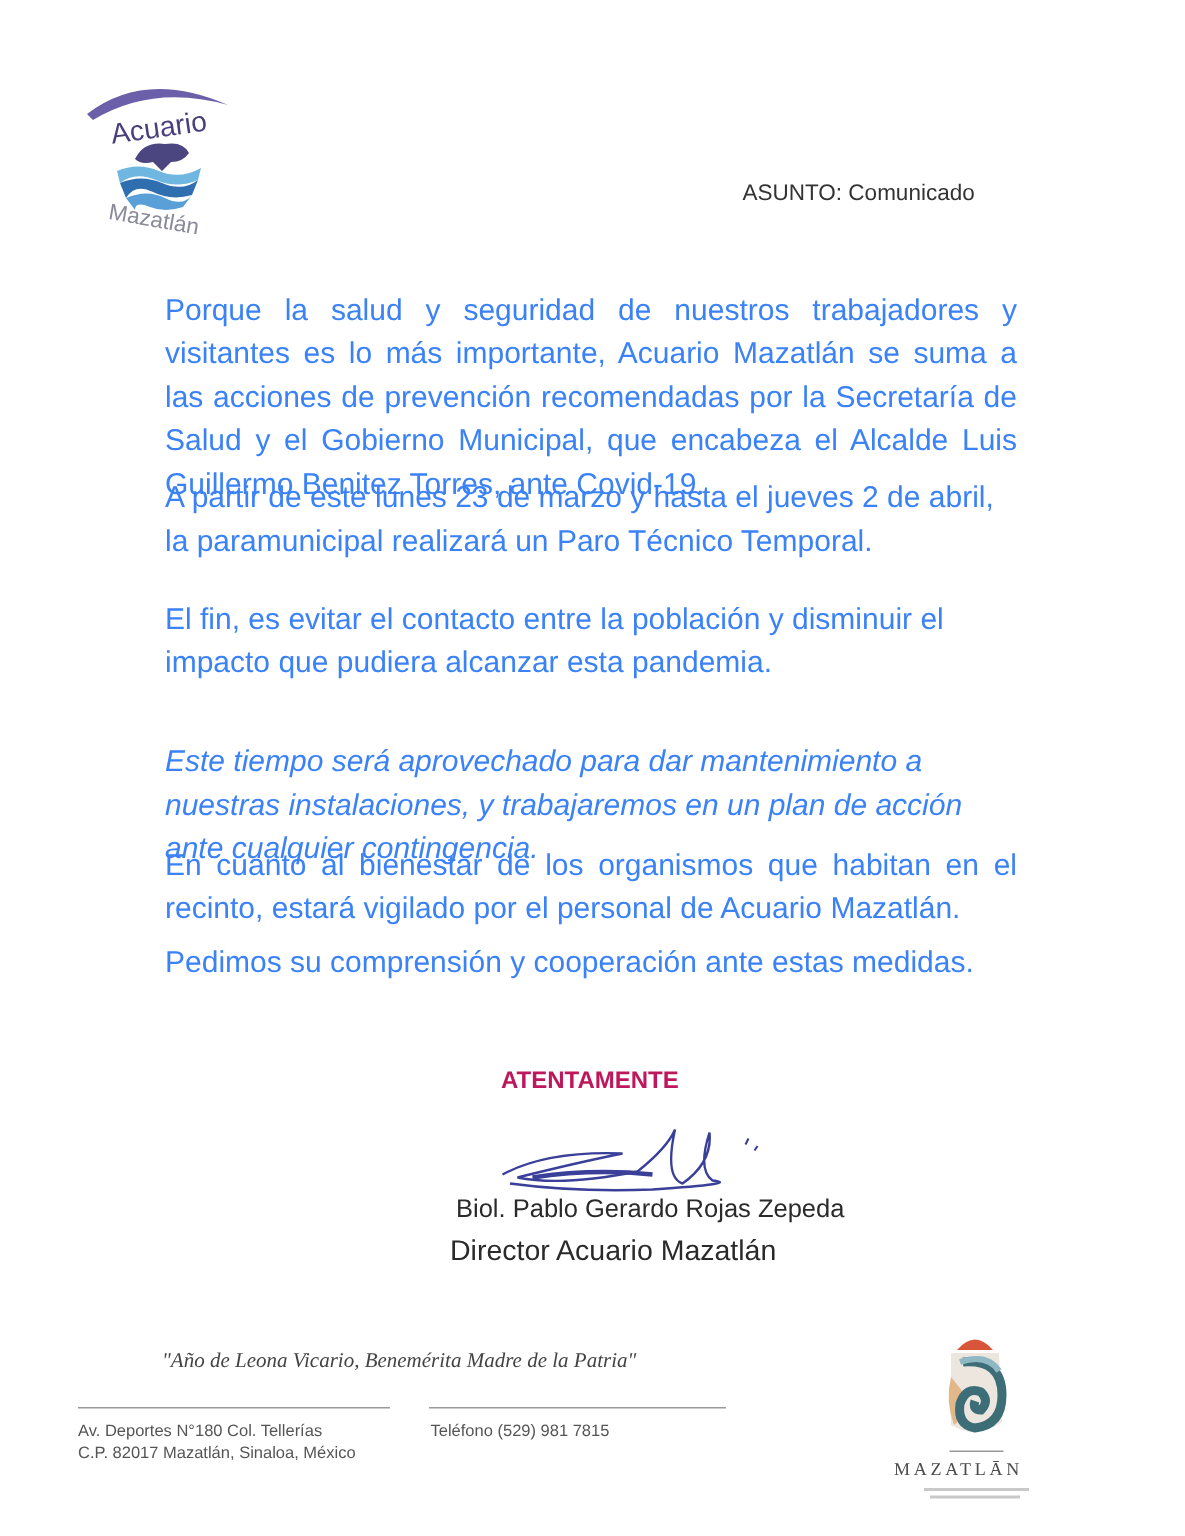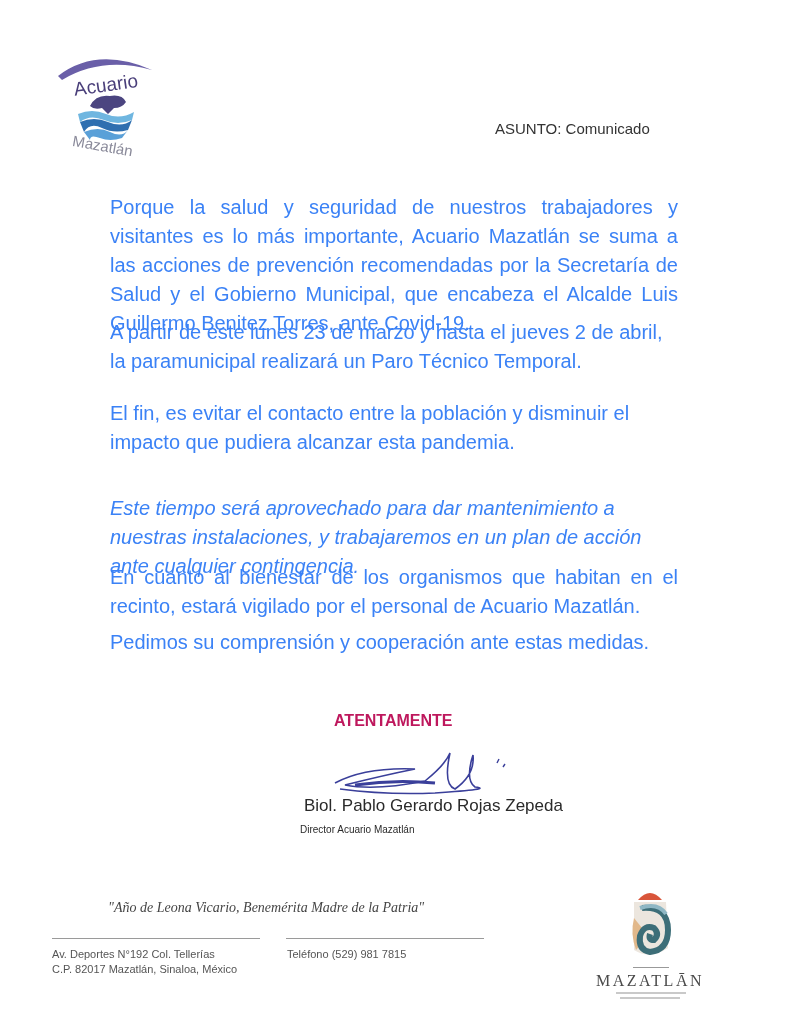--- a/index.html
+++ b/index.html
@@ -15,34 +15,34 @@
   .p1 { top: 193px; }
   .p2 { top: 318px; }
   .p3 { top: 387px; margin-top: 12px; }
   .p4 { top: 494px; font-style: italic; }
   .p5 { top: 563px; }
   .p6 { top: 628px; }
 
   .closing { position: absolute; left: 0; width: 790px; text-align: center; }
   .closing-word { top: 712px; left: 334px; width: auto; font-weight: bold; font-size: 16px; text-align: left; color: #be185d; }
   .signer-name { top: 796px; left: 256px; width: auto; font-size: 17px; text-align: left; color: #2a2a2a; margin-left: 48px; }
-  .signer-title { top: 824px; left: 300px; width: auto; font-size: 10px; text-align: left; color: #2a2a2a; }
+  .signer-title { top: 824px; left: 300px; width: auto; font-size: 19px; text-align: left; color: #2a2a2a; }
   .signature { position: absolute; left: 325px; top: 745px; width: 200px; height: 60px; }
 
   .motto { position: absolute; left: 108px; top: 900px; font-family: "Liberation Serif", serif; font-style: italic; font-size: 14px; color: #444; }
   .rule { position: absolute; height: 1px; background: #9a9a9a; }
   .rule-left { left: 52px; top: 938px; width: 208px; }
   .rule-right { left: 286px; top: 938px; width: 198px; }
   .footer-text { position: absolute; font-size: 11px; line-height: 15px; color: #555; }
   .address { left: 52px; top: 947px; }
   .phone { left: 287px; top: 947px; }
 
   .logo-city { position: absolute; left: 618px; top: 888px; width: 64px; height: 72px; }
   .city-divider { position: absolute; left: 633px; top: 967px; width: 36px; height: 1px; background: #999; }
-  .city-name { position: absolute; left: 596px; top: 972px; font-family: "Liberation Serif", serif; font-size: 16px; letter-spacing: 2.5px; color: #4a4a4a; }
+  .city-name { position: absolute; left: 596px; top: 972px; font-family: "Liberation Serif", serif; font-size: 12px; letter-spacing: 2.5px; color: #4a4a4a; }
   .city-tagline { position: absolute; left: 616px; top: 992px; width: 70px; }
   .city-tagline span { display: block; height: 2px; margin-bottom: 3px; background: #c9c9c9; }
 </style>
 </head>
 <body>
 
 <svg class="logo-aquarium" viewBox="0 0 110 108">
   <path d="M6 28 Q45 -2 100 22 Q50 8 10 32 Z" fill="#6a5fa8"></path>
   <text x="22" y="44" font-family="Liberation Sans, sans-serif" font-size="19" fill="#4a3f7a" transform="rotate(-8 50 40)">Acuario</text>
   <path d="M38 58 Q44 46 58 48 Q70 46 74 54 Q70 60 62 60 L56 66 L50 60 Q42 62 38 58 Z" fill="#4b4580"></path>
@@ -70,21 +70,21 @@
   <path d="M30 40 Q70 34 110 38" fill="none" stroke="#3a3f9a" stroke-width="3"></path>
   <path d="M172 18 l2 -4 M178 22 l2 -3" stroke="#3a3f9a" stroke-width="1.4"></path>
 </svg>
 <div class="closing signer-name">Biol. Pablo Gerardo Rojas Zepeda</div>
 <div class="closing signer-title">Director Acuario Mazatlán</div>
 
 <div class="motto">"Año de Leona Vicario, Benemérita Madre de la Patria"</div>
 <div class="rule rule-left"></div>
 <div class="rule rule-right"></div>
 <div class="footer-text address">
-  <div>Av. Deportes N°192 Col. Tellerías</div>
+  <div>Av. Deportes N°180 Col. Tellerías</div>
   <div>C.P. 82017 Mazatlán, Sinaloa, México</div>
 </div>
 <div class="footer-text phone">Teléfono (529) 981 7815</div>
 
 <svg class="logo-city" viewBox="0 0 64 72">
   <path d="M20 12 Q32 -2 44 12 Z" fill="#d9553a"></path>
   <path d="M16 14 L48 14 L50 60 Q32 72 16 62 Z" fill="#ece6de"></path>
   <path d="M16 30 Q12 46 18 62 Q26 56 24 40 Z" fill="#e2b88a"></path>
   <path d="M24 20 Q50 18 50 42 Q50 62 32 64 Q20 62 22 48 Q26 36 36 40 Q42 46 36 52 Q30 52 32 46" fill="none" stroke="#3d6e78" stroke-width="6"></path>
   <path d="M22 20 Q40 14 48 26" fill="none" stroke="#8fb7c4" stroke-width="4"></path>

